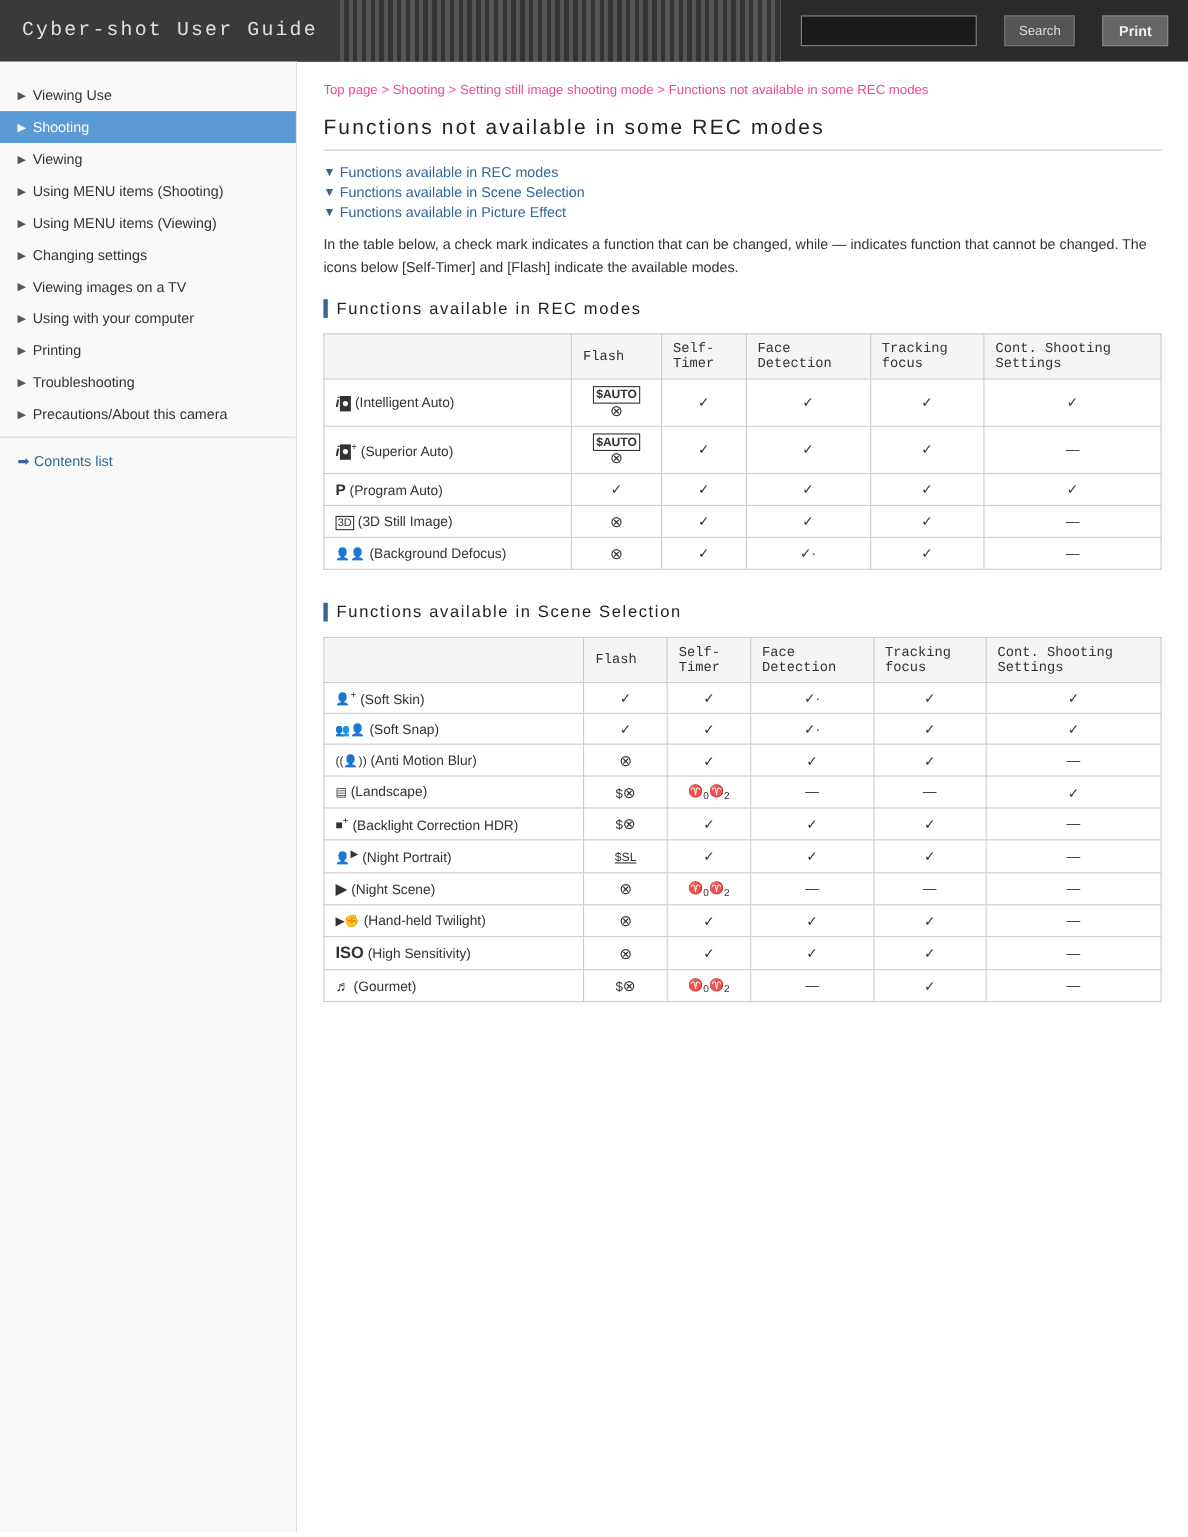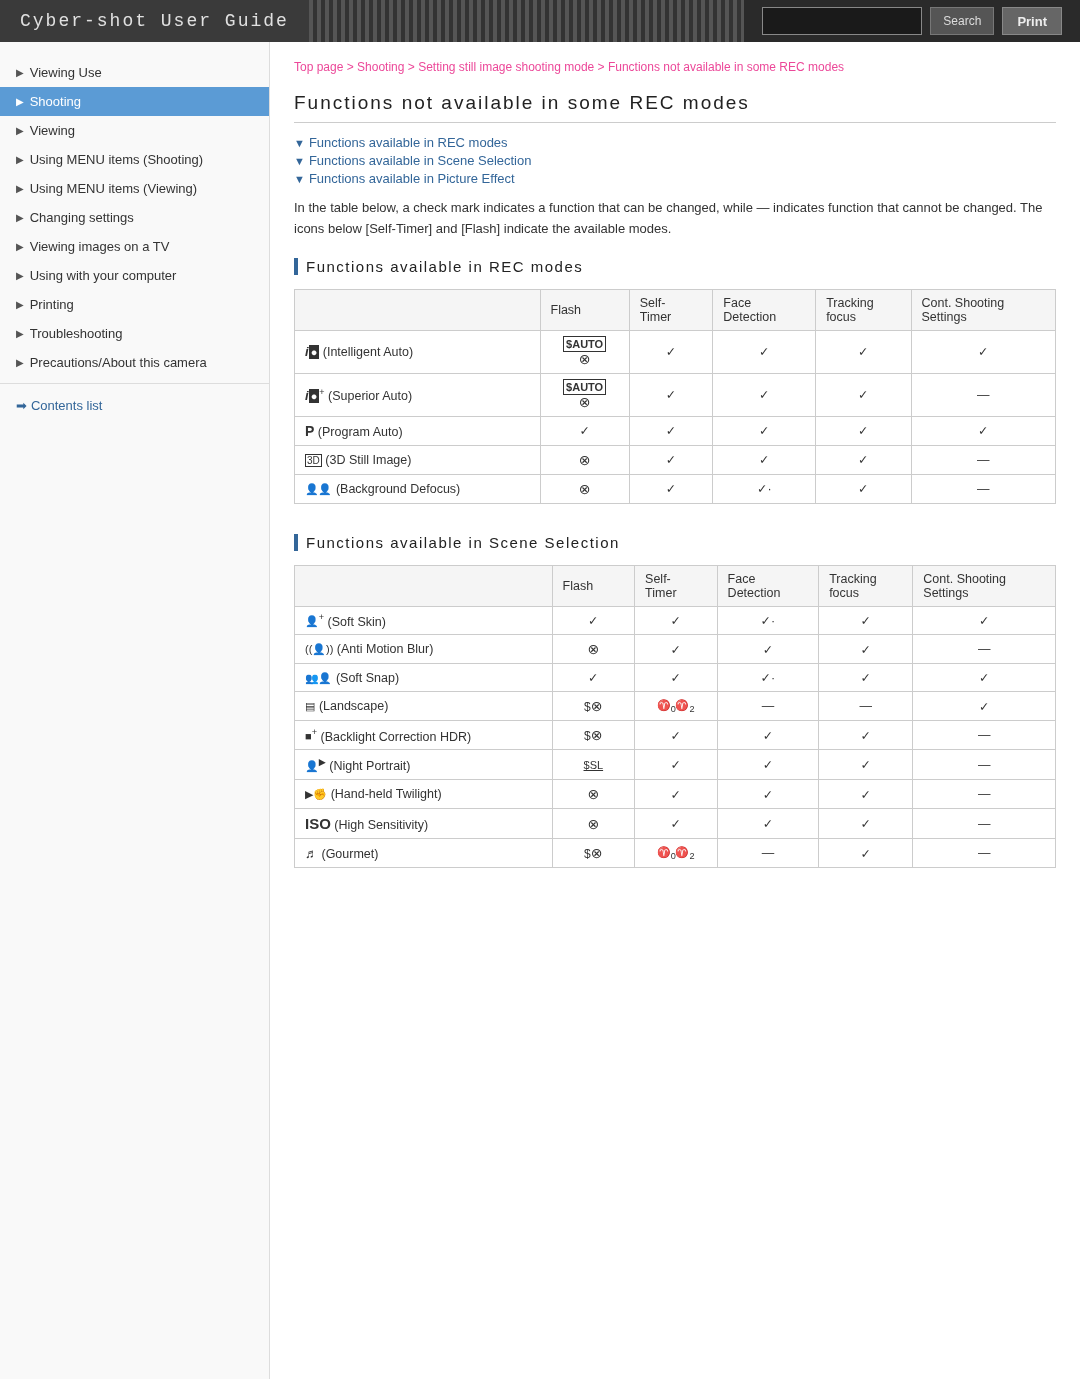--- a/index.html
+++ b/index.html
@@ -4,21 +4,21 @@
   <style>
     * { box-sizing: border-box; margin: 0; padding: 0; }
     body { font-family: Arial, sans-serif; font-size: 13px; color: #333; background: #fff; }
 
     
     .header {
       background: #2a2a2a;
       padding: 0;
       display: flex;
       align-items: stretch;
-      height: 42px;
+      height: 56px;
     }
     .header-title-area {
       background: #3a3a3a;
       display: flex;
       align-items: center;
       padding: 0 20px;
       flex: 0 0 auto;
     }
     .header-title {
       color: #e0e0e0;
@@ -31,21 +31,21 @@
       flex: 1;
       background: repeating-linear-gradient(
         90deg,
         #555 0px, #555 4px,
         #333 4px, #333 8px
       );
     }
     .header-search-area {
       display: flex;
       align-items: center;
-      gap: 8px;
+      gap: 25px;
       padding: 0 18px;
     }
     .search-input {
       height: 28px;
       width: 160px;
       border: 1px solid #888;
       background: #1a1a1a;
       color: #ccc;
       padding: 0 6px;
       font-size: 12px;
@@ -212,21 +212,21 @@
       padding: 6px 10px;
       text-align: center;
       vertical-align: middle;
       color: #333;
     }
     td:first-child {
       text-align: left;
       margin-top: 38px;
     }
     .col-name { min-width: 130px; }
-    .col-narrow { min-width: 60px; }
+    .col-narrow { min-width: 60px; font-family: Liberation Mono, monospace; }
   </style>
 </head>
 <body>
 
 <div class="header">
   <div class="header-title-area">
     <span class="header-title">Cyber-shot User Guide</span>
   </div>
   <div class="header-stripe"></div>
   <div class="header-search-area">
@@ -394,34 +394,34 @@
       <tbody id="scene-tbody">
       <tr>
       <td><span style="font-size:11px;">👤<sup>+</sup></span> (Soft Skin)</td>
       <td>✓</td>
       <td>✓</td>
       <td>✓·</td>
       <td>✓</td>
       <td>✓</td>
     </tr>
           <tr>
+      <td><span style="font-size:11px;">👥👤</span> (Soft Snap)</td>
+      <td>✓</td>
+      <td>✓</td>
+      <td>✓·</td>
+      <td>✓</td>
+      <td>✓</td>
+    </tr>
+          <tr>
       <td><span style="font-size:11px;">((👤))</span> (Anti Motion Blur)</td>
       <td><span style="font-size:14px;">⊗</span></td>
       <td>✓</td>
       <td>✓</td>
       <td>✓</td>
       <td>—</td>
-    </tr>
-          <tr>
-      <td><span style="font-size:11px;">👥👤</span> (Soft Snap)</td>
-      <td>✓</td>
-      <td>✓</td>
-      <td>✓·</td>
-      <td>✓</td>
-      <td>✓</td>
     </tr>
           <tr>
       <td><span style="font-size:11px;">▤</span> (Landscape)</td>
       <td><span style="font-size:12px;">$</span><span style="font-size:14px;">⊗</span></td>
       <td><span style="font-size:11px;">♈<sub>0</sub>♈<sub>2</sub></span></td>
       <td>—</td>
       <td>—</td>
       <td>✓</td>
     </tr>
           <tr>
@@ -434,20 +434,28 @@
     </tr>
           <tr>
       <td><span style="font-size:11px;">👤<sup>▶</sup></span> (Night Portrait)</td>
       <td><span style="font-size:11px;text-decoration:underline;">$SL</span></td>
       <td>✓</td>
       <td>✓</td>
       <td>✓</td>
       <td>—</td>
     </tr>
           <tr>
+      <td><span style="font-size:14px;">▶</span> (Night Scene)</td>
+      <td><span style="font-size:14px;">⊗</span></td>
+      <td><span style="font-size:11px;">♈<sub>0</sub>♈<sub>2</sub></span></td>
+      <td>—</td>
+      <td>—</td>
+      <td>—</td>
+    </tr>
+          <tr>
       <td><span style="font-size:11px;">▶✊</span> (Hand-held Twilight)</td>
       <td><span style="font-size:14px;">⊗</span></td>
       <td>✓</td>
       <td>✓</td>
       <td>✓</td>
       <td>—</td>
     </tr>
           <tr>
       <td><span style="font-size:15px;font-weight:bold;">ISO</span> (High Sensitivity)</td>
       <td><span style="font-size:14px;">⊗</span></td>

